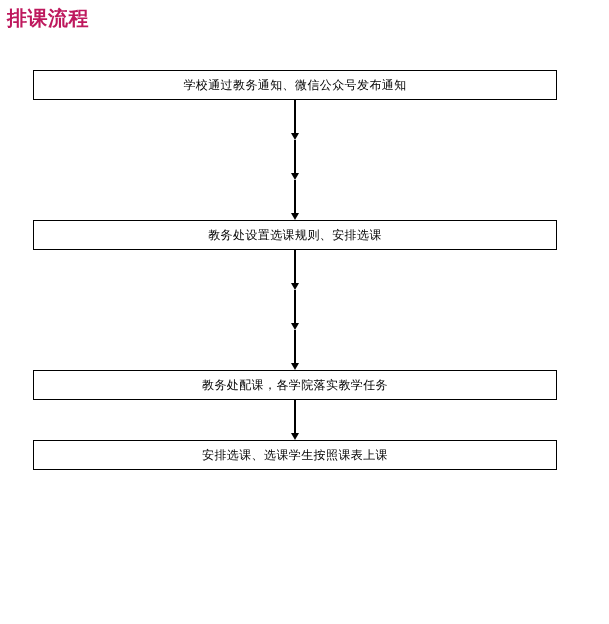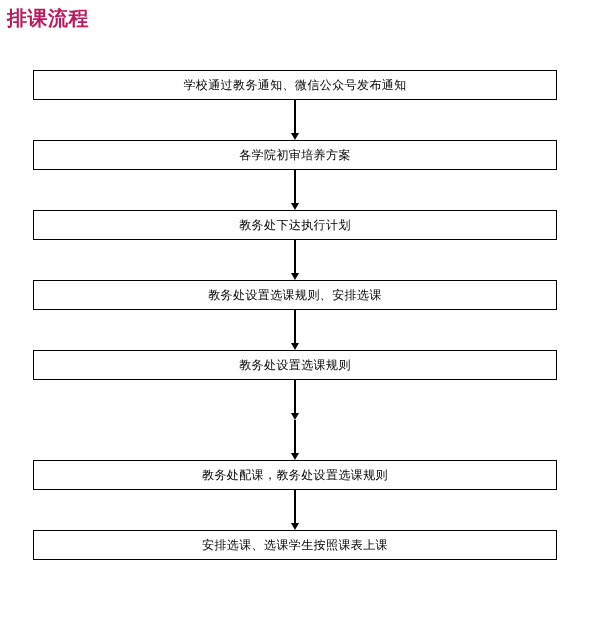--- a/index.html
+++ b/index.html
@@ -93,64 +93,55 @@
 
     <div class="flow-node">
       <span class="flow-node-label">学校通过教务通知、微信公众号发布通知</span>
     </div>
 
     <div class="flow-connector">
       <div class="conn-line"></div>
       <div class="conn-arrow"></div>
     </div>
 
-    <div class="flow-node">
-      <span class="flow-node-label">各学院初审培养方案</span>
-    </div>
 
     <div class="flow-connector">
       <div class="conn-line"></div>
       <div class="conn-arrow"></div>
     </div>
 
-    <div class="flow-node">
-      <span class="flow-node-label">教务处下达执行计划</span>
-    </div>
 
     <div class="flow-connector">
       <div class="conn-line"></div>
       <div class="conn-arrow"></div>
     </div>
 
     <div class="flow-node">
       <span class="flow-node-label">教务处设置选课规则、安排选课</span>
     </div>
 
     <div class="flow-connector">
       <div class="conn-line"></div>
       <div class="conn-arrow"></div>
     </div>
 
-    <div class="flow-node">
-      <span class="flow-node-label">教务处设置选课规则</span>
-    </div>
 
     <div class="flow-connector">
       <div class="conn-line"></div>
       <div class="conn-arrow"></div>
     </div>
 
 
     <div class="flow-connector">
       <div class="conn-line"></div>
       <div class="conn-arrow"></div>
     </div>
 
     <div class="flow-node">
-      <span class="flow-node-label">教务处配课，教务处设置选课规则</span>
+      <span class="flow-node-label">教务处配课，各学院落实教学任务</span>
     </div>
 
     <div class="flow-connector">
       <div class="conn-line"></div>
       <div class="conn-arrow"></div>
     </div>
 
     <div class="flow-node">
       <span class="flow-node-label">安排选课、选课学生按照课表上课</span>
     </div>

